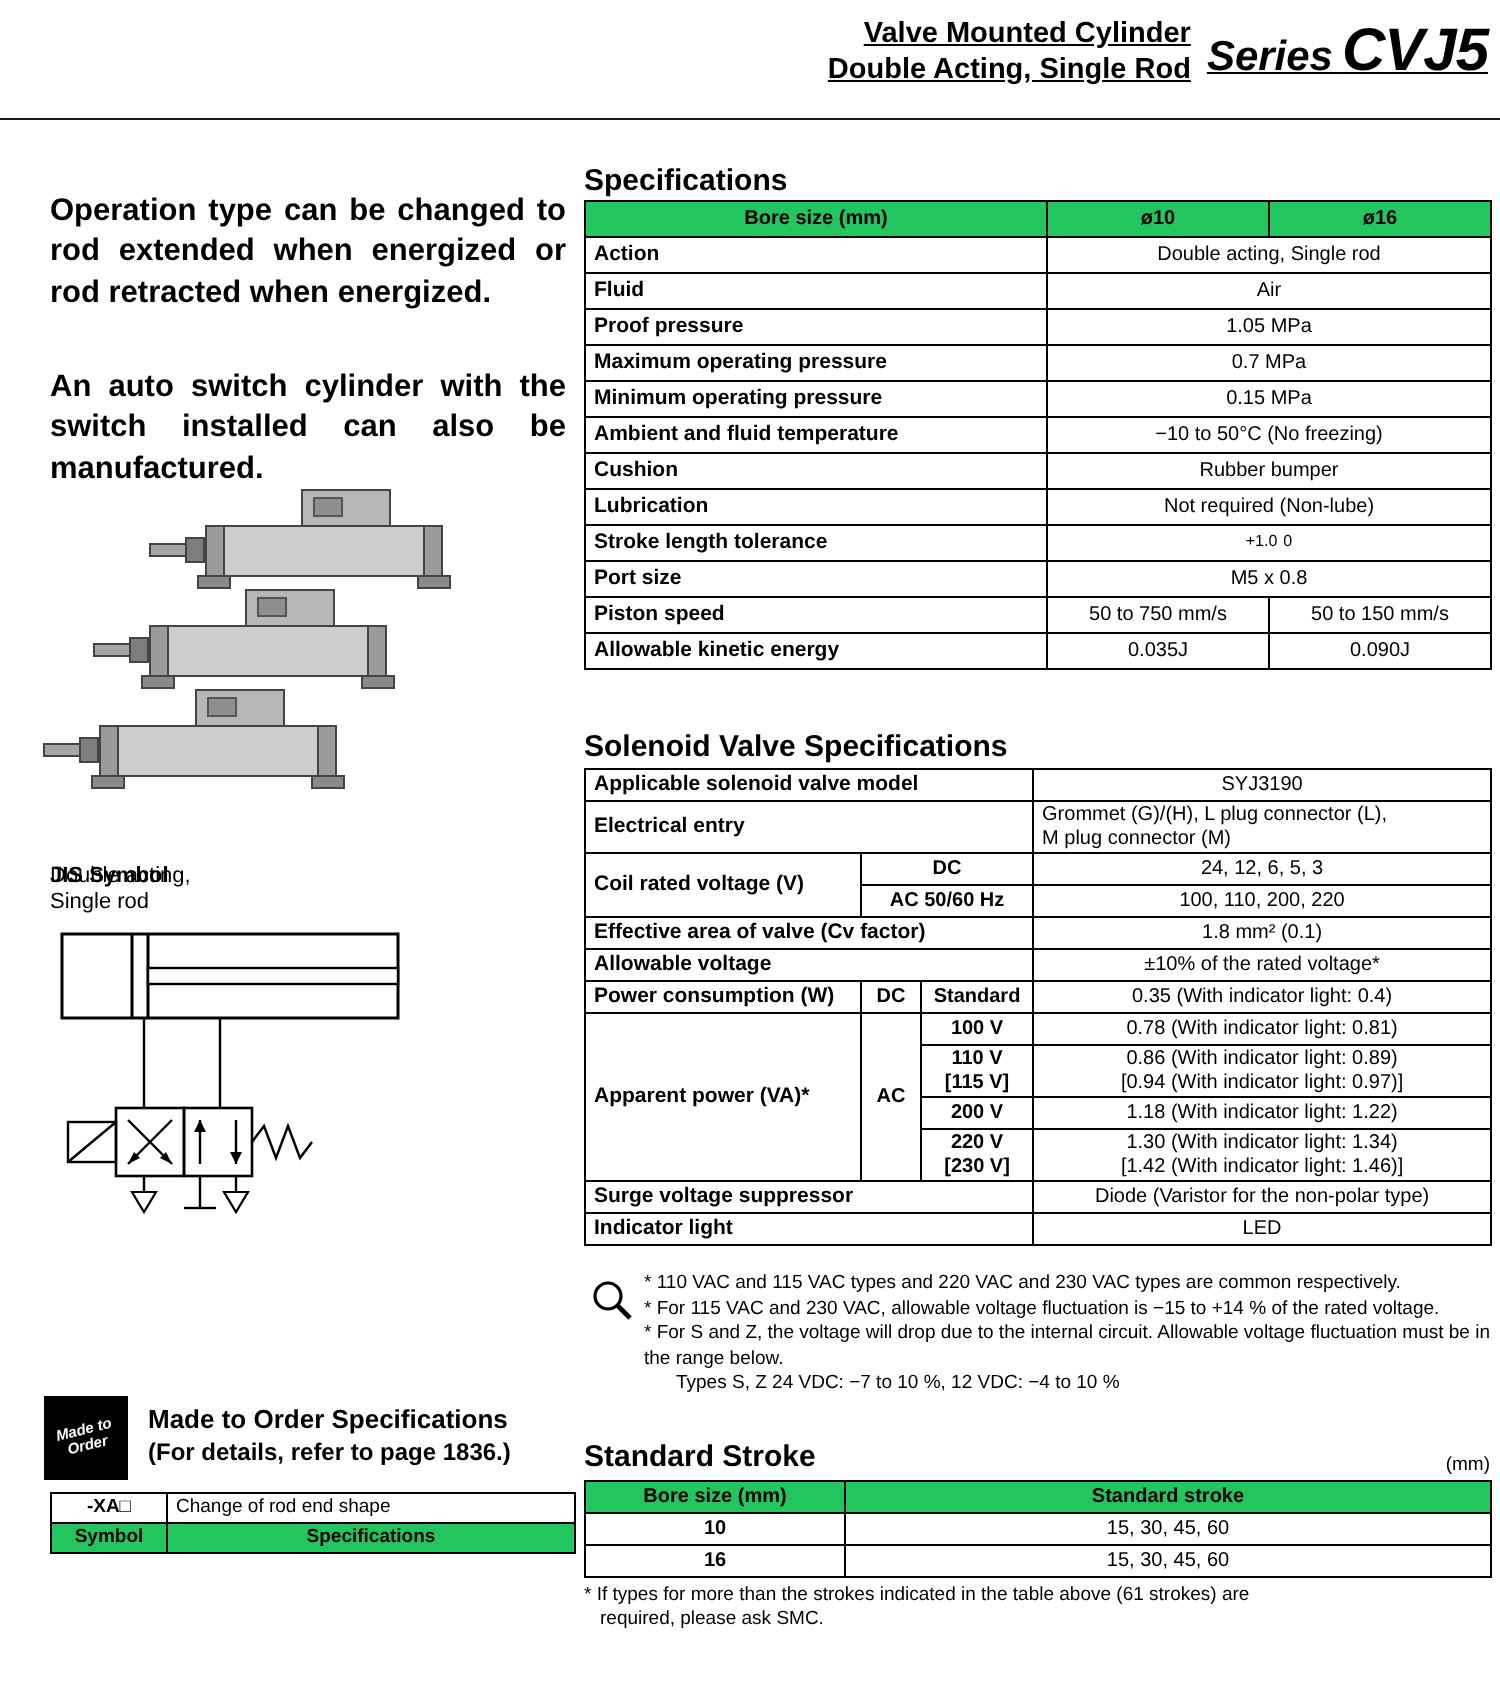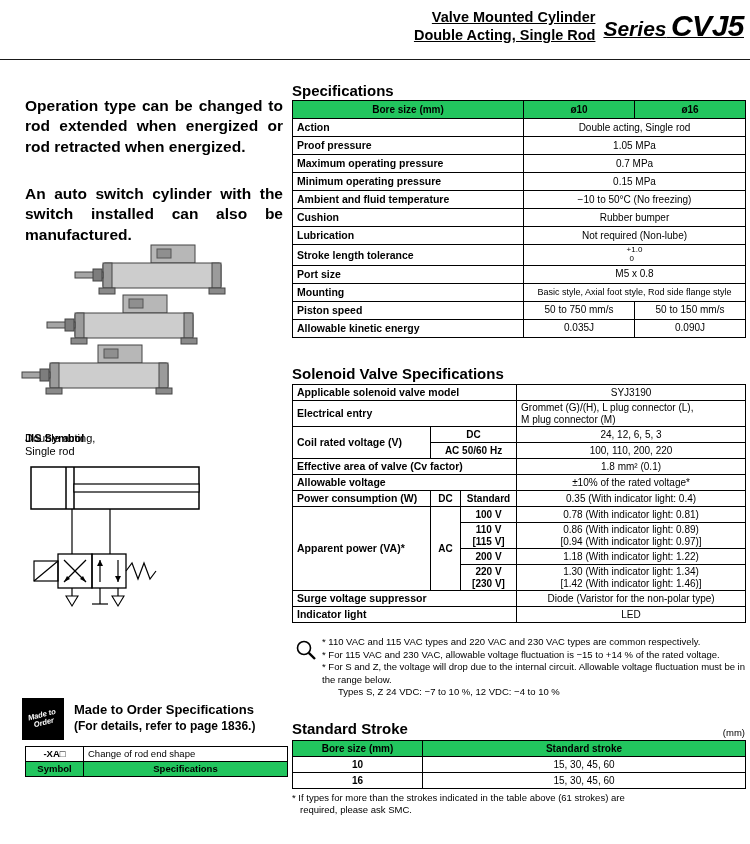--- a/index.html
+++ b/index.html
@@ -37,21 +37,21 @@
   .tbl .hdr { background:#22c55e; font-weight:bold; text-align:center; }
   .tbl .lbl { font-weight:bold; text-align:left; font-size:10.5px; }
   .tbl .val { text-align:center; font-weight:normal; }
   .tbl .sub { text-align:center; font-weight:bold; }
   .tbl .val-left { text-align:left;margin-left:36px; }
   .tbl .small-val { font-size:9px; }
 
   .spec-heading { position:absolute; left:292px; top:82px; font-weight:bold; font-size:15px; }
   .spec-table { position:absolute; left:292px; top:100px; width:453px; }
 
-  .tol { display:inline-flex; flex-direction:column; font-size:8px; line-height:1.1; text-align:left; vertical-align:middle; }
+  .tol { display:inline-flex; flex-direction:row; font-size:8px; line-height:1.1; text-align:left; vertical-align:middle; }
   .tol .tol-bottom { margin-left:3px; }
 
   .sol-heading { position:absolute; left:292px; top:365px; font-weight:bold; font-size:15px; }
   .sol-table { position:absolute; left:292px; top:384px; width:453px; }
   .sol-table td { height:16px; }
 
   .sol-notes { position:absolute; left:292px; top:636px; width:456px; font-size:9.5px; line-height:1.32; padding-left:30px; }
   .sol-notes .mag { position:absolute; left:3px; top:3px; }
   .sol-notes .indent { padding-left:16px; }
 
@@ -193,20 +193,24 @@
         <tr>
       <th class="hdr" style="text-align:center">Bore size (mm)</th>
       <th class="hdr">ø10</th>
       <th class="hdr">ø16</th>
     </tr>
     <tr>
       <td class="lbl">Action</td>
       <td class="val" colspan="2">Double acting, Single rod</td>
     </tr>
     <tr>
+      <td class="lbl">Fluid</td>
+      <td class="val" colspan="2">Air</td>
+    </tr>
+    <tr>
       <td class="lbl">Proof pressure</td>
       <td class="val" colspan="2">1.05 MPa</td>
     </tr>
     <tr>
       <td class="lbl">Maximum operating pressure</td>
       <td class="val" colspan="2">0.7 MPa</td>
     </tr>
     <tr>
       <td class="lbl">Minimum operating pressure</td>
       <td class="val" colspan="2">0.15 MPa</td>
@@ -228,24 +232,20 @@
       <td class="val" colspan="2">
         <span class="tol">
           <span class="tol-top">+1.0</span>
           <span class="tol-bottom">0</span>
         </span>
       </td>
     </tr>
     <tr>
       <td class="lbl">Port size</td>
       <td class="val" colspan="2">M5 x 0.8</td>
-    </tr>
-    <tr>
-      <td class="lbl">Mounting</td>
-      <td class="val small-val" colspan="2">Basic style, Axial foot style, Rod side flange style</td>
     </tr>
     <tr>
       <td class="lbl">Piston speed</td>
       <td class="val">50 to 750 mm/s</td>
       <td class="val">50 to 150 mm/s</td>
     </tr>
     <tr>
       <td class="lbl">Allowable kinetic energy</td>
       <td class="val">0.035J</td>
       <td class="val">0.090J</td>

